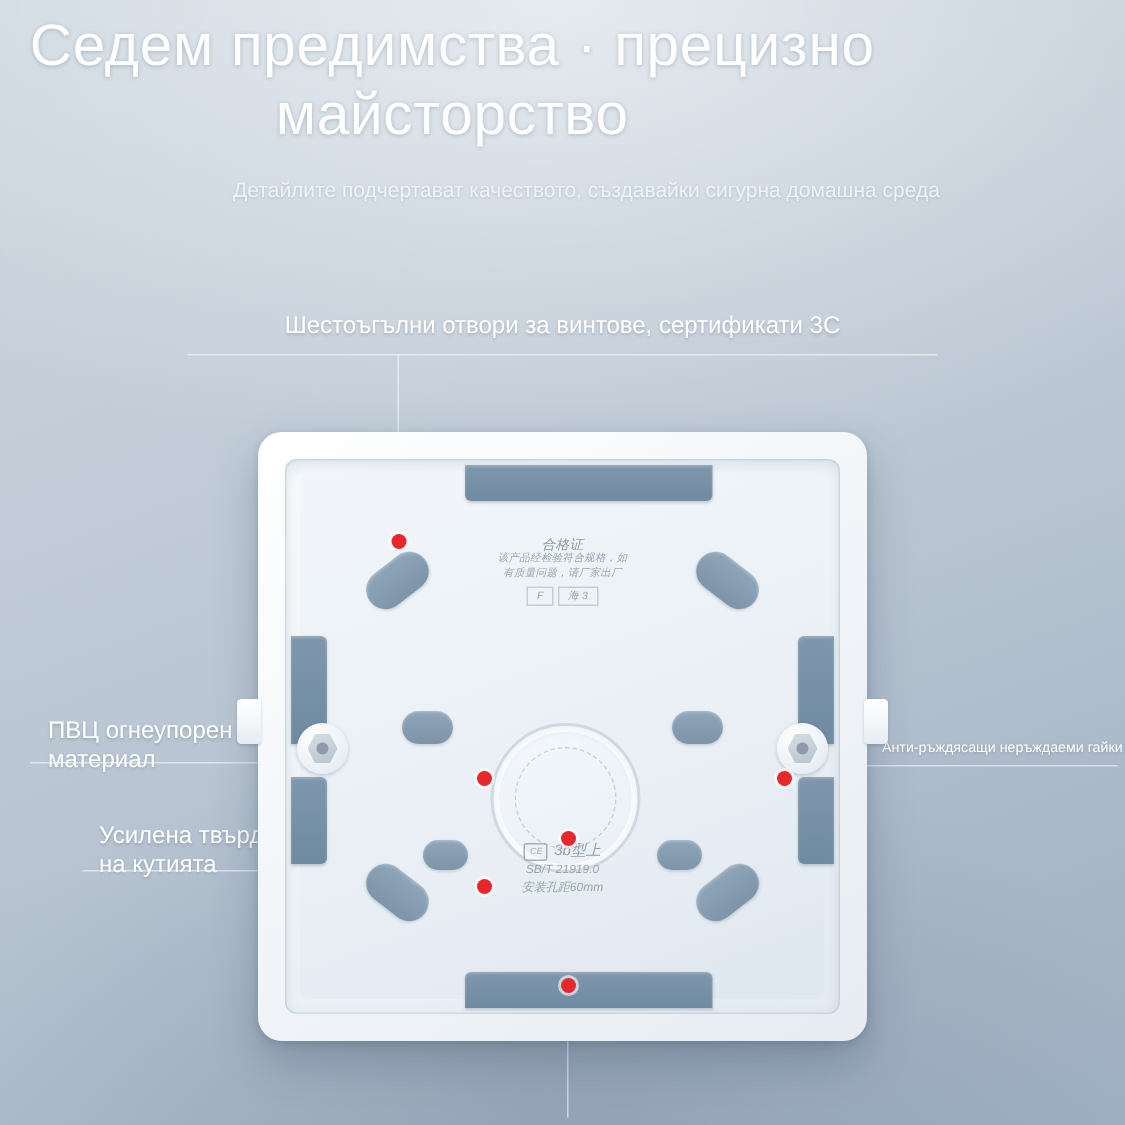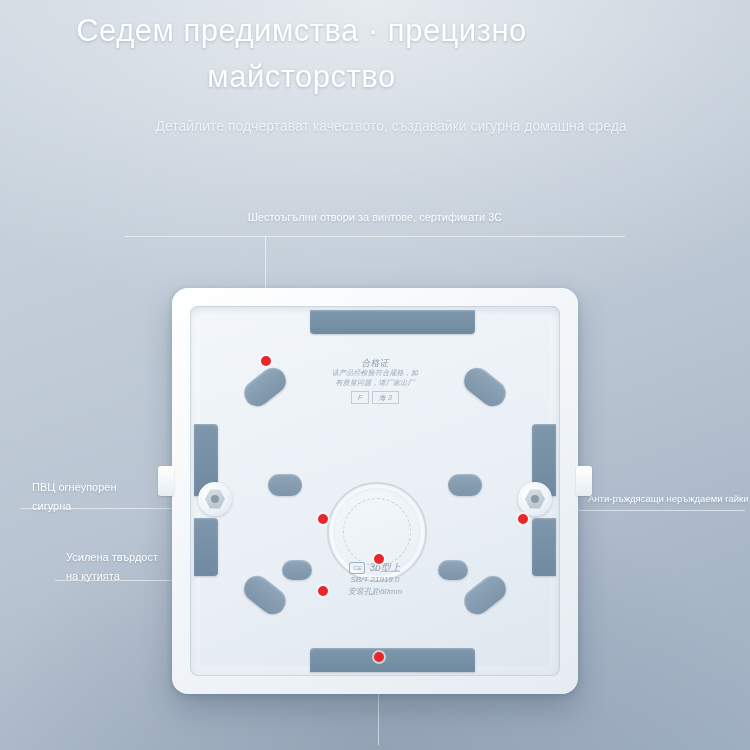--- a/index.html
+++ b/index.html
@@ -28,21 +28,21 @@
       radial-gradient(90% 60% at 50% 100%, rgba(60,80,105,0.18) 0%, rgba(60,80,105,0) 60%);
     pointer-events: none;
   }
 
   .headline {
     position: absolute;
     top: 8px;
     left: 0;
     width: 603px;
     text-align: center;
-    font-size: 31px;
+    font-size: 39px;
     line-height: 46px;
     color: #ffffff;
     letter-spacing: 0.5px;
     text-shadow: 0 1px 3px rgba(40,60,80,0.25);
   }
   .subhead {
     position: absolute;
     top: 115px;
     left: 0;
     width: 750px;
@@ -50,21 +50,21 @@
     font-size: 14px;
     line-height: 22px;
     color: #f2f5f8;
     opacity: 0.92;
     text-shadow: 0 1px 2px rgba(40,60,80,0.2);
     padding-left: 16px;
   }
 
   .caption {
     position: absolute;
-    font-size: 11px;
+    font-size: 16px;
     line-height: 19px;
     color: #ffffff;
     text-shadow: 0 1px 2px rgba(40,60,80,0.22);
     white-space: pre-line;
   }
   .cap-top {
     top: 208px;
     left: 0;
     width: 750px;
     text-align: center;
@@ -282,21 +282,21 @@
 <body>
 
 <div class="stage">
   <div class="wash"></div>
 
   <div class="headline">Седем предимства · прецизно майсторство</div>
   <div class="subhead">Детайлите подчертават качеството, създавайки сигурна домашна среда</div>
 
   <div class="caption cap-top">Шестоъгълни отвори за винтове, сертификати 3C</div>
   <div class="caption cap-left-1">ПВЦ огнеупорен
-сигурна</div>
+материал</div>
   <div class="caption cap-left-2">Усилена твърдост
 на кутията</div>
   <div class="caption cap-right-1">Анти-ръждясащи неръждаеми гайки</div>
 
   <div class="leader h" style="left:125px; top:236px; width:500px;"></div>
   <div class="leader v" style="left:265px; top:236px; height:125px;"></div>
   <div class="leader h" style="left:20px; top:508px; width:330px;"></div>
   <div class="leader h" style="left:55px; top:580px; width:300px;"></div>
   <div class="leader h" style="left:530px; top:510px; width:215px;"></div>
   <div class="leader v" style="left:378px; top:560px; height:185px;"></div>

